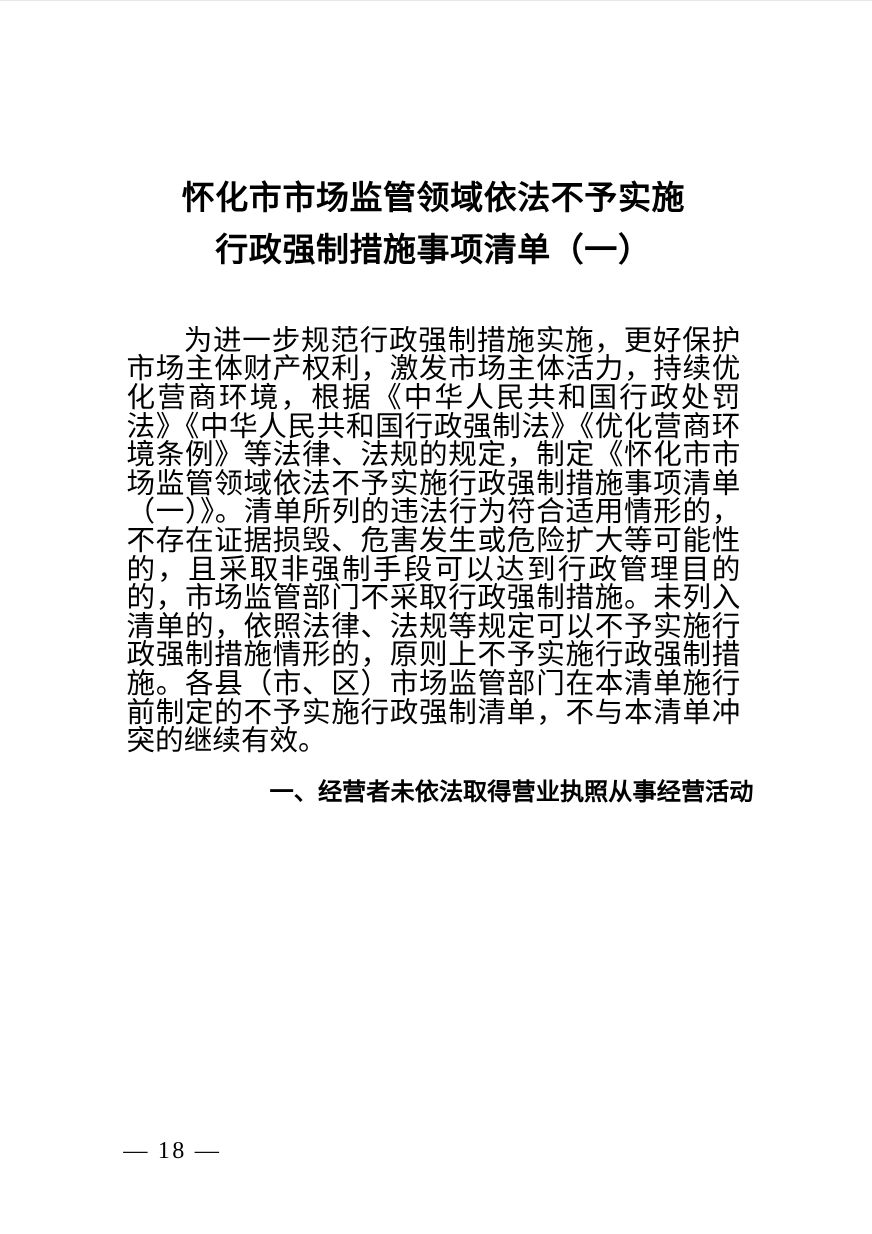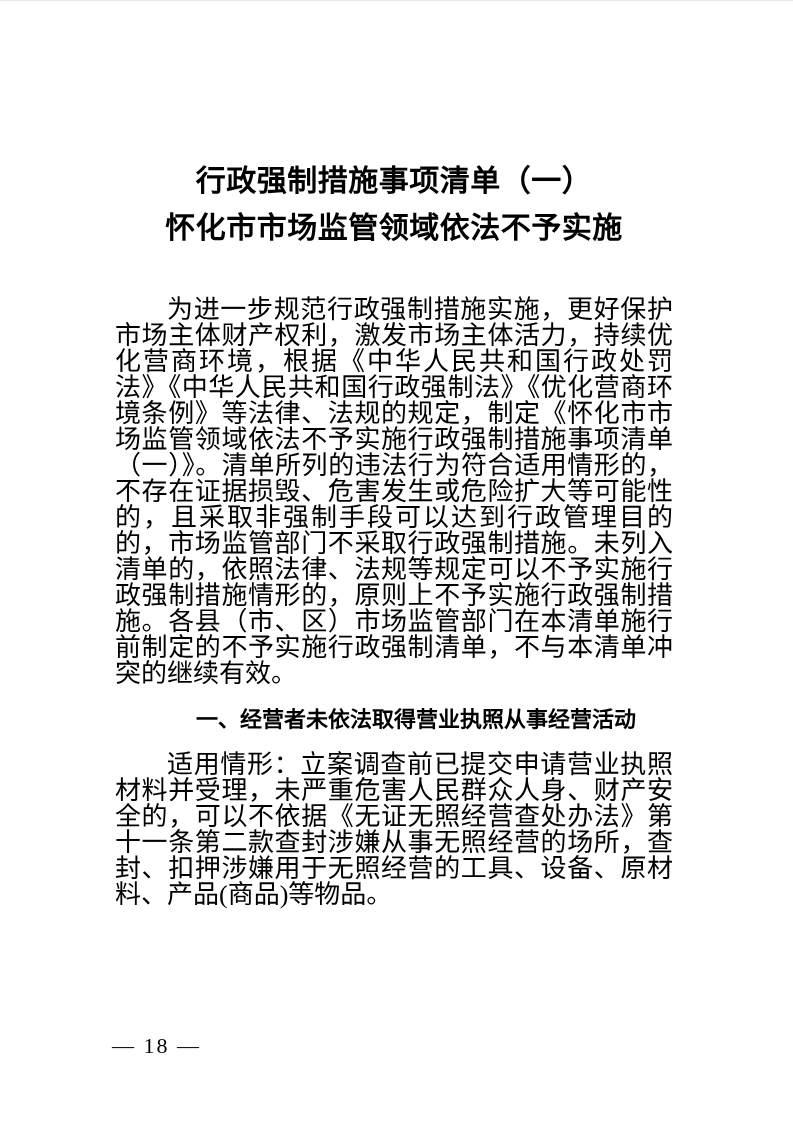--- a/index.html
+++ b/index.html
@@ -43,21 +43,21 @@
     text-align: justify;
     text-indent: 2em;
     word-break: break-all;
   }
   .section-heading {
     margin: 0;
     font-size: 22px;
     line-height: 41px;
     font-weight: bold;
     text-indent: 2em;
-    text-align: center;
+    text-align: right;
     font-family: "Liberation Sans", "DejaVu Sans", sans-serif;
   }
   .page-footer {
     position: absolute;
     left: 112px;
     top: 1032px;
     font-size: 22px;
     line-height: 26px;
     color: #000000;
     letter-spacing: 2px;
@@ -65,26 +65,25 @@
     text-align: center;
   }
 </style>
 </head>
 <body>
 
 <div class="page">
   <div class="content">
 
     <h1 class="doc-title">
+      <span class="title-line">怀化市市场监管领域依法不予实施</span>
       <span class="title-line">行政强制措施事项清单（一）</span>
-      <span class="title-line">怀化市市场监管领域依法不予实施</span>
     </h1>
 
     <p class="body-para">为进一步规范行政强制措施实施，更好保护市场主体财产权利，激发市场主体活力，持续优化营商环境，根据《中华人民共和国行政处罚法》《中华人民共和国行政强制法》《优化营商环境条例》等法律、法规的规定，制定《怀化市市场监管领域依法不予实施行政强制措施事项清单（一）》。清单所列的违法行为符合适用情形的，不存在证据损毁、危害发生或危险扩大等可能性的，且采取非强制手段可以达到行政管理目的的，市场监管部门不采取行政强制措施。未列入清单的，依照法律、法规等规定可以不予实施行政强制措施情形的，原则上不予实施行政强制措施。各县（市、区）市场监管部门在本清单施行前制定的不予实施行政强制清单，不与本清单冲突的继续有效。</p>
 
     <h2 class="section-heading">一、经营者未依法取得营业执照从事经营活动</h2>
 
-    <p class="body-para">适用情形：立案调查前已提交申请营业执照材料并受理，未严重危害人民群众人身、财产安全的，可以不依据《无证无照经营查处办法》第十一条第二款查封涉嫌从事无照经营的场所，查封、扣押涉嫌用于无照经营的工具、设备、原材料、产品(商品)等物品。</p>
 
   </div>
 
   <div class="page-footer">— 18 —</div>
 </div>
 
 </body></html>

